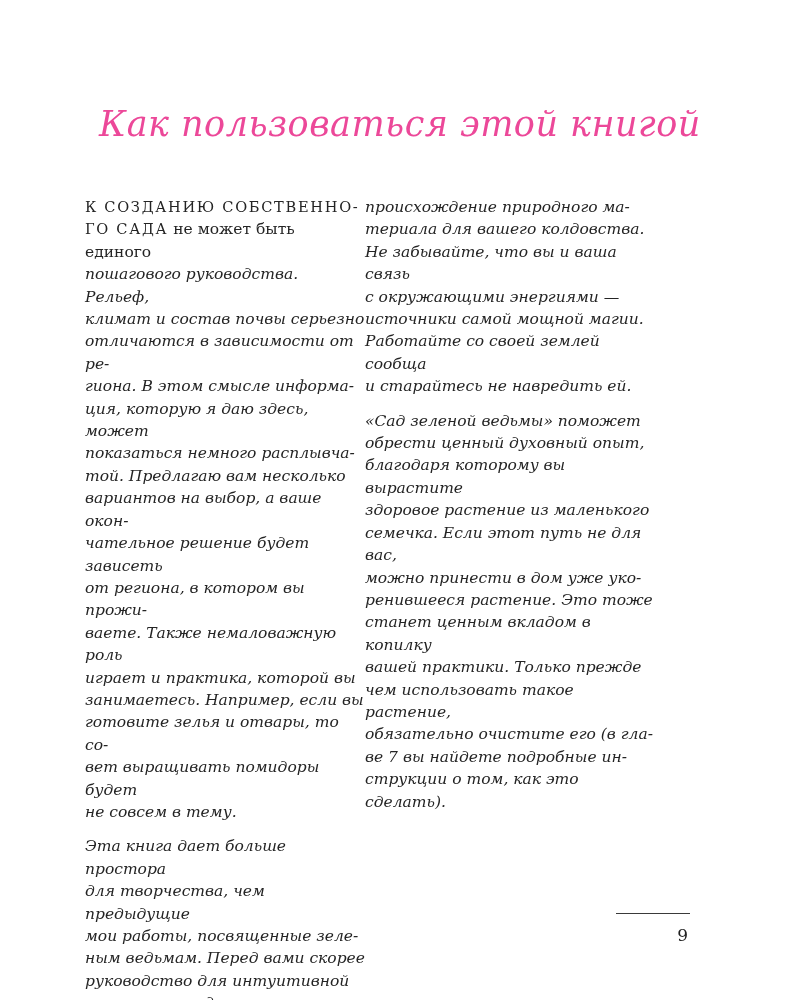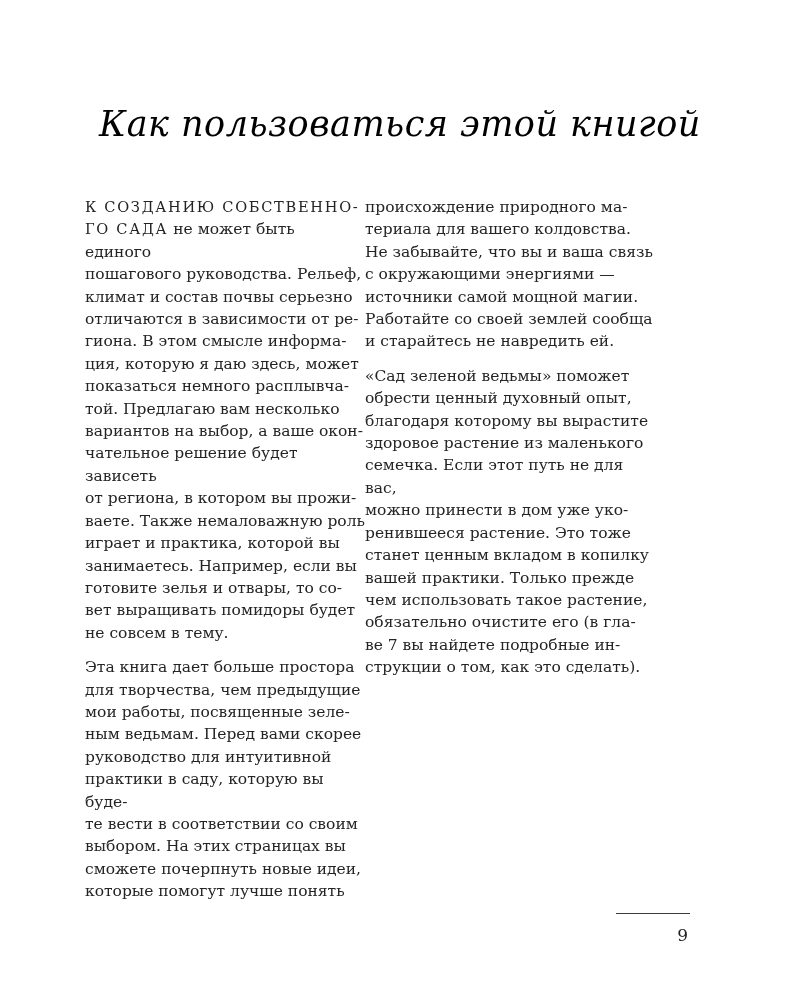--- a/index.html
+++ b/index.html
@@ -20,40 +20,40 @@
     position: absolute;
     top: 104px;
     left: 0;
     width: 100%;
     text-align: center;
     font-family: "DejaVu Serif", serif;
     font-style: italic;
     font-weight: 400;
     font-size: 35px;
     letter-spacing: 0.5px;
-    color: #000000;
+    color: #ec4899;
   }
   .columns {
     position: absolute;
     top: 196px;
     left: 85px;
     display: flex;
   }
   .col {
     font-size: 15.5px;
     line-height: 22.4px;
     color: #242424;
   }
   .col-left  { width: 280px; }
   .col-right { width: 290px; }
   .col p {
     margin: 0 0 12px 0;
   }
   .col p:last-child { margin-bottom: 13px; }
-  .pre { white-space: pre-line; }
+  .pre { white-space: pre-line; font-style: italic; }
   .caps {
     font-size: 14.6px;
     letter-spacing: 1.7px;
   }
   .footer {
     position: absolute;
     right: 110px;
     top: 913px;
     width: 74px;
     text-align: right;

